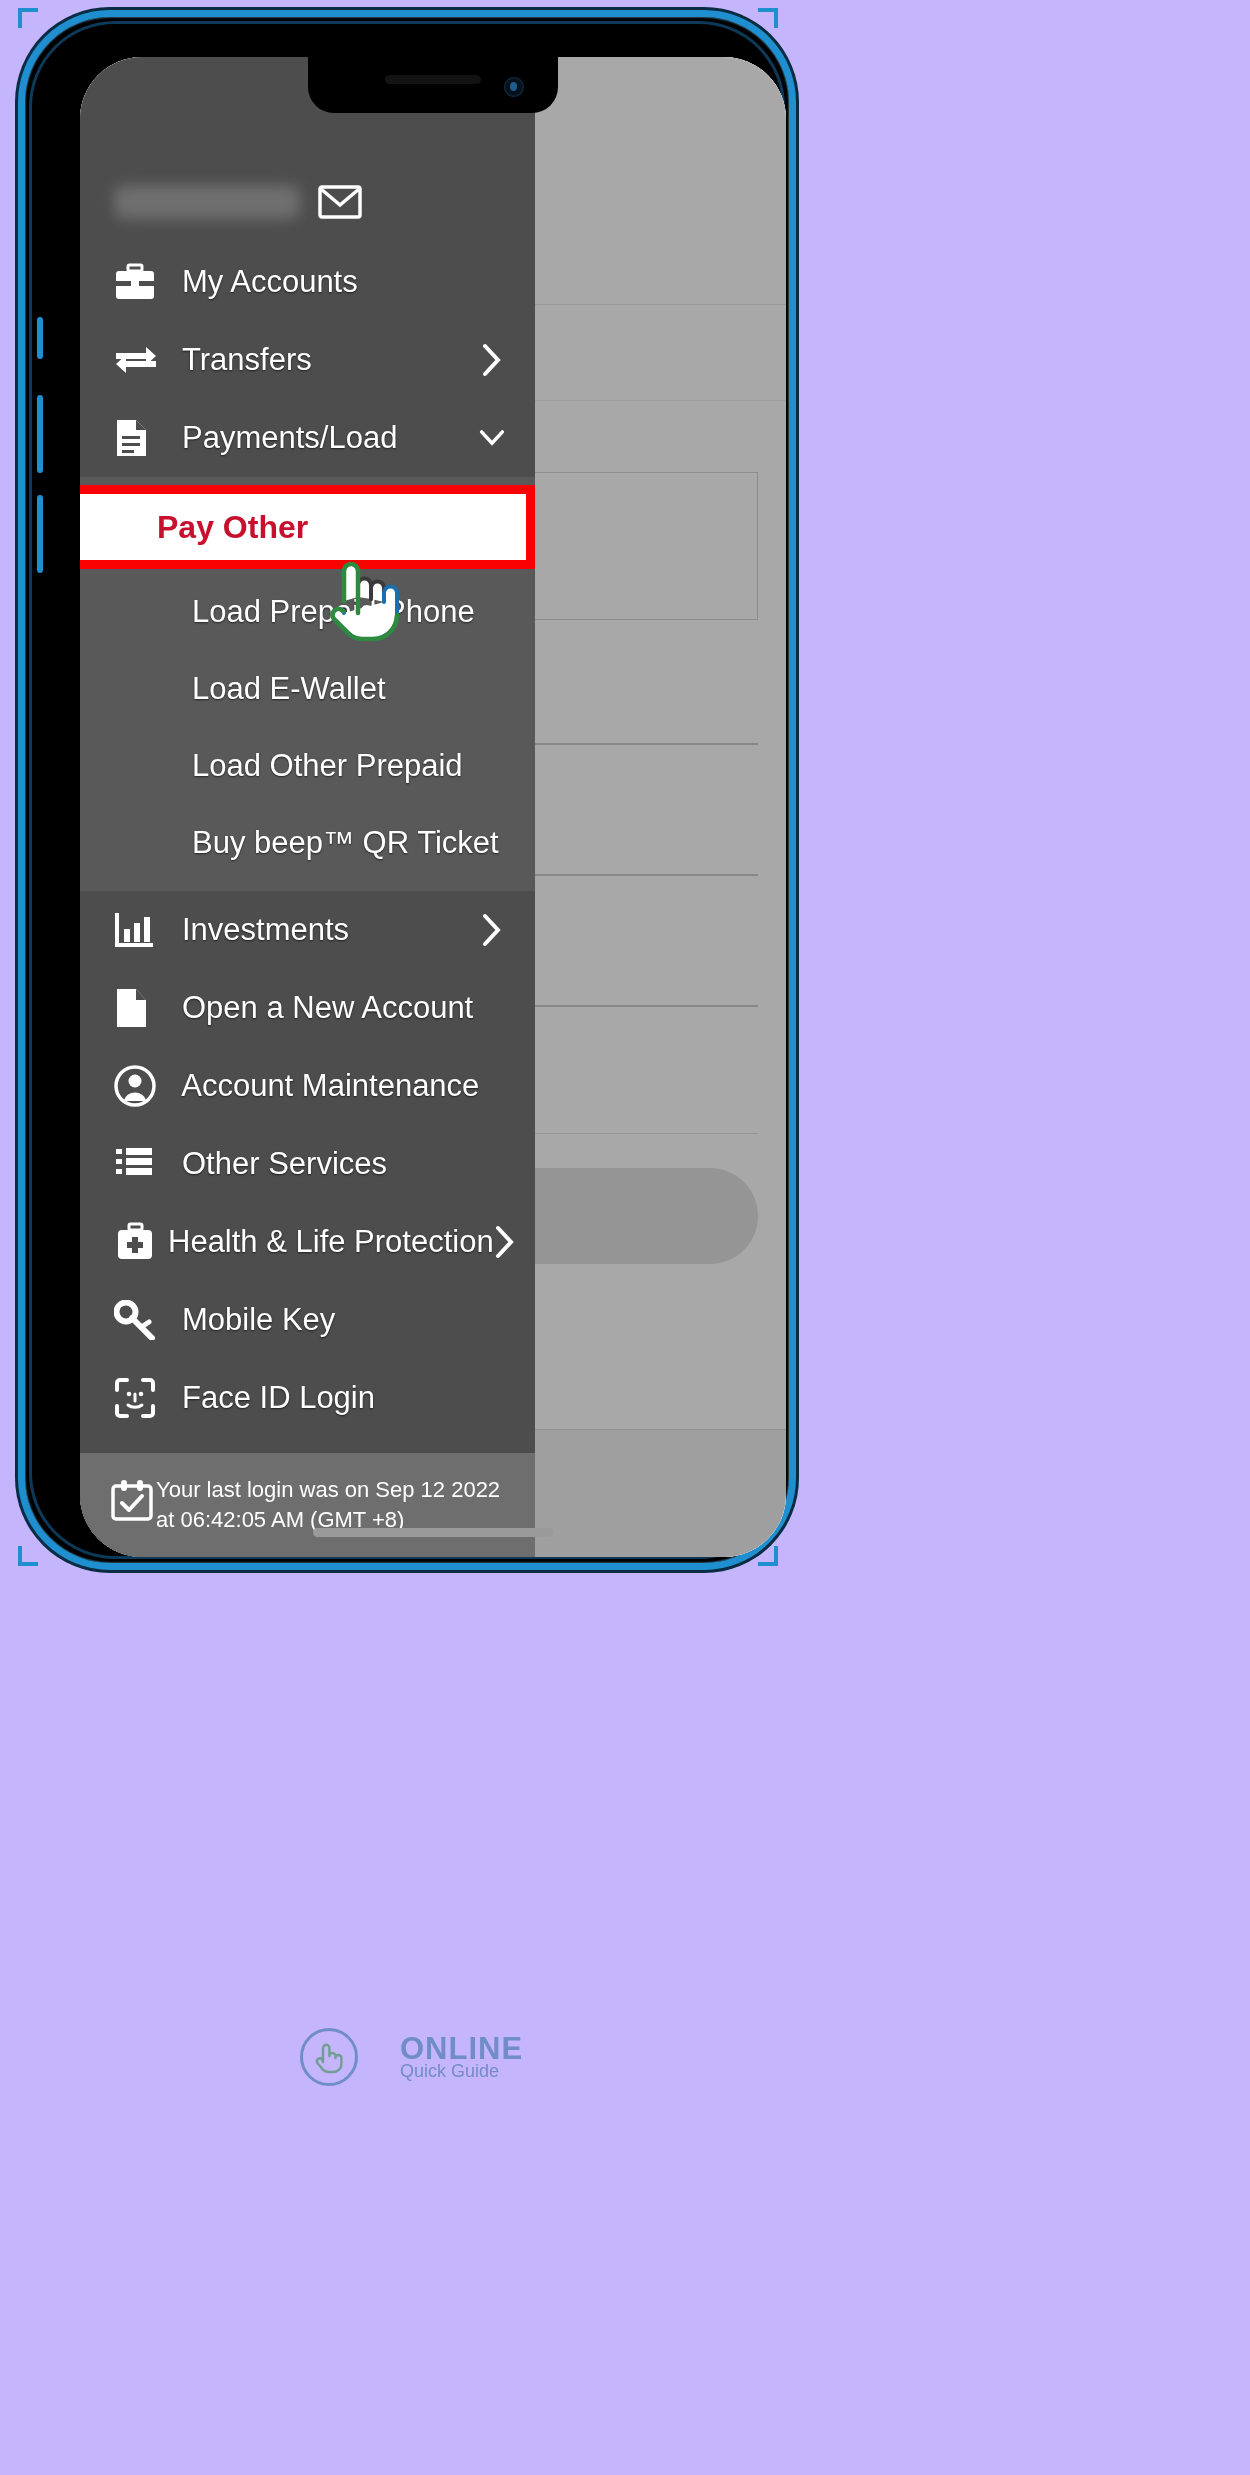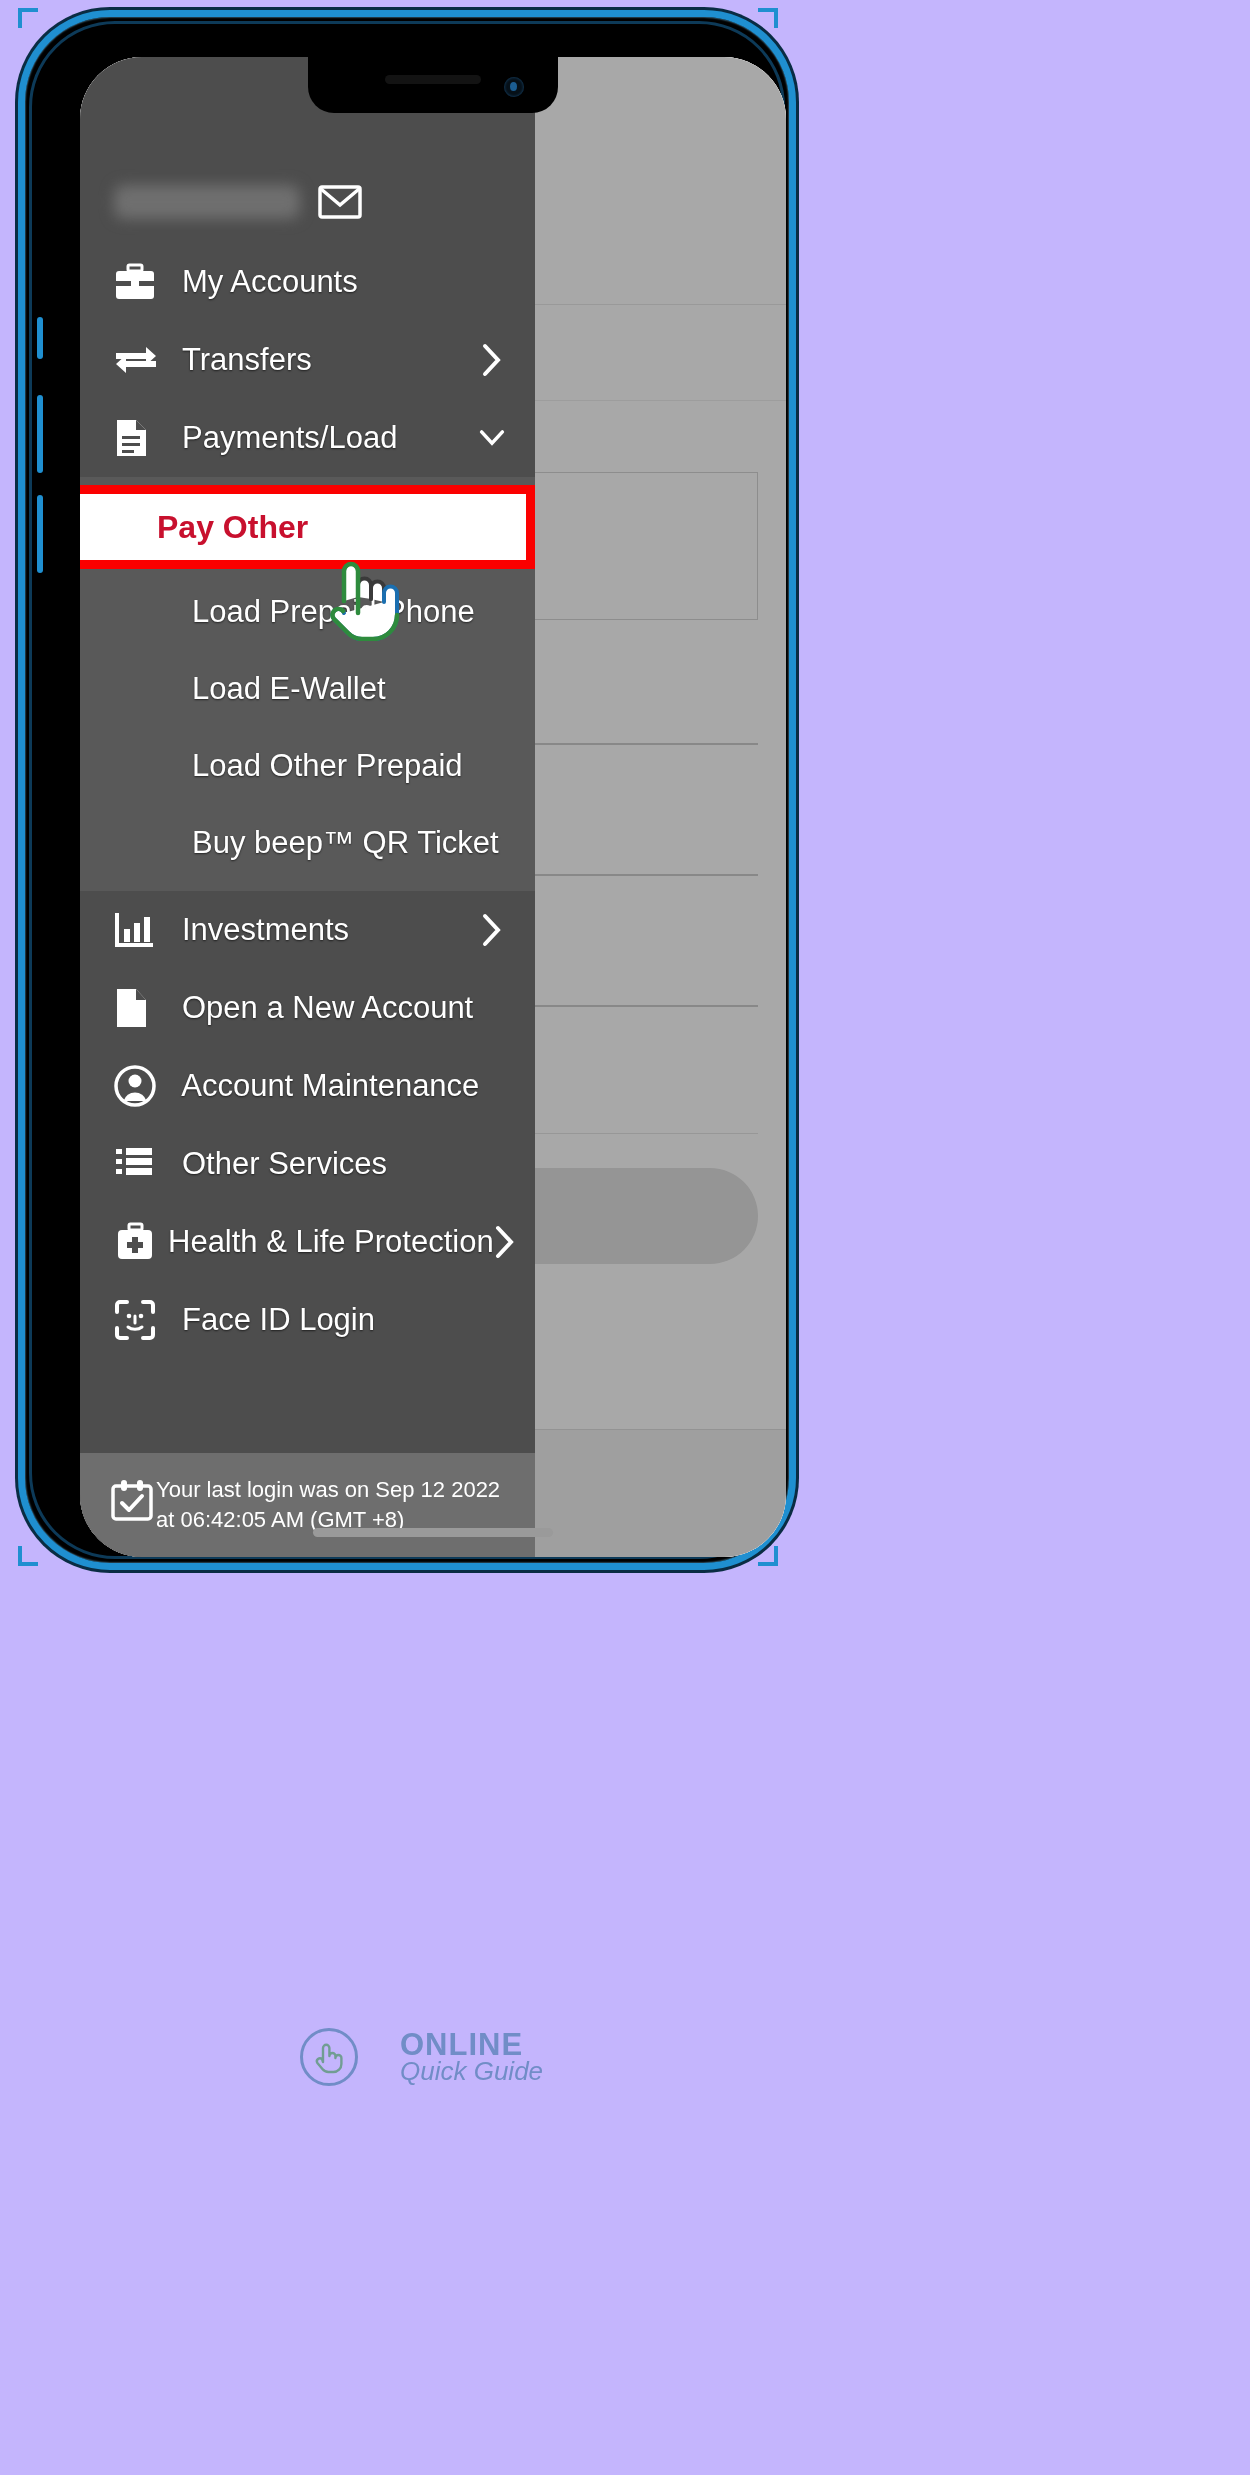--- a/index.html
+++ b/index.html
@@ -226,21 +226,21 @@
     z-index: 30; opacity: .55;
     pointer-events: none;
   }
   .wm-badge {
     width: 58px; height: 58px; border-radius: 50%;
     border: 3px solid #2f6d9b;
     display: flex; align-items: center; justify-content: center;
   }
   .wm-text { line-height: .95; margin-left: 32px; }
   .wm-line1 { font-size: 31px; font-weight: bold; color: #2f6d9b; letter-spacing: 1px; }
-  .wm-line2 { font-size: 26px; color: #2f6d9b; font-style: italic; }
+  .wm-line2 { font-size: 18px; color: #2f6d9b; }
 
   
   .hand-cursor {
     position: absolute;
     left: 248px; top: 500px;
     width: 74px; height: 84px;
     z-index: 60;
   }
 
   
@@ -472,20 +472,32 @@
               </svg>
             </span>
             <span class="lbl">Health &amp; Life Protection</span>
             <span class="chev">
               <svg width="22" height="34" viewBox="0 0 22 34">
                   <path d="M4 3 L17 17 L4 31" fill="none" stroke="#fff" stroke-width="4" stroke-linecap="round"></path>
                 </svg>
             </span>
           </div>
 
+          <div class="nav-item">
+            <span class="ico">
+              <svg width="44" height="40" viewBox="0 0 44 40">
+                <circle cx="12" cy="12" r="9.5" fill="none" stroke="#fff" stroke-width="6"></circle>
+                <circle cx="9" cy="9" r="2.6" fill="#4d4d4d"></circle>
+                <path d="M18 18 L38 38" stroke="#fff" stroke-width="6" stroke-linecap="round"></path>
+                <path d="M29 26 L35 22" stroke="#fff" stroke-width="5" stroke-linecap="round"></path>
+              </svg>
+            </span>
+            <span class="lbl">Mobile Key</span>
+            <span class="chev"></span>
+          </div>
 
           <div class="nav-item">
             <span class="ico">
               <svg width="42" height="42" viewBox="0 0 42 42">
                 <path d="M3 13 V6 a3 3 0 0 1 3-3 h7" fill="none" stroke="#fff" stroke-width="4" stroke-linecap="round"></path>
                 <path d="M29 3 h7 a3 3 0 0 1 3 3 v7" fill="none" stroke="#fff" stroke-width="4" stroke-linecap="round"></path>
                 <path d="M39 29 v7 a3 3 0 0 1 -3 3 h-7" fill="none" stroke="#fff" stroke-width="4" stroke-linecap="round"></path>
                 <path d="M13 39 h-7 a3 3 0 0 1 -3 -3 v-7" fill="none" stroke="#fff" stroke-width="4" stroke-linecap="round"></path>
                 <circle cx="15" cy="17" r="2.3" fill="#fff"></circle>
                 <circle cx="27" cy="17" r="2.3" fill="#fff"></circle>

